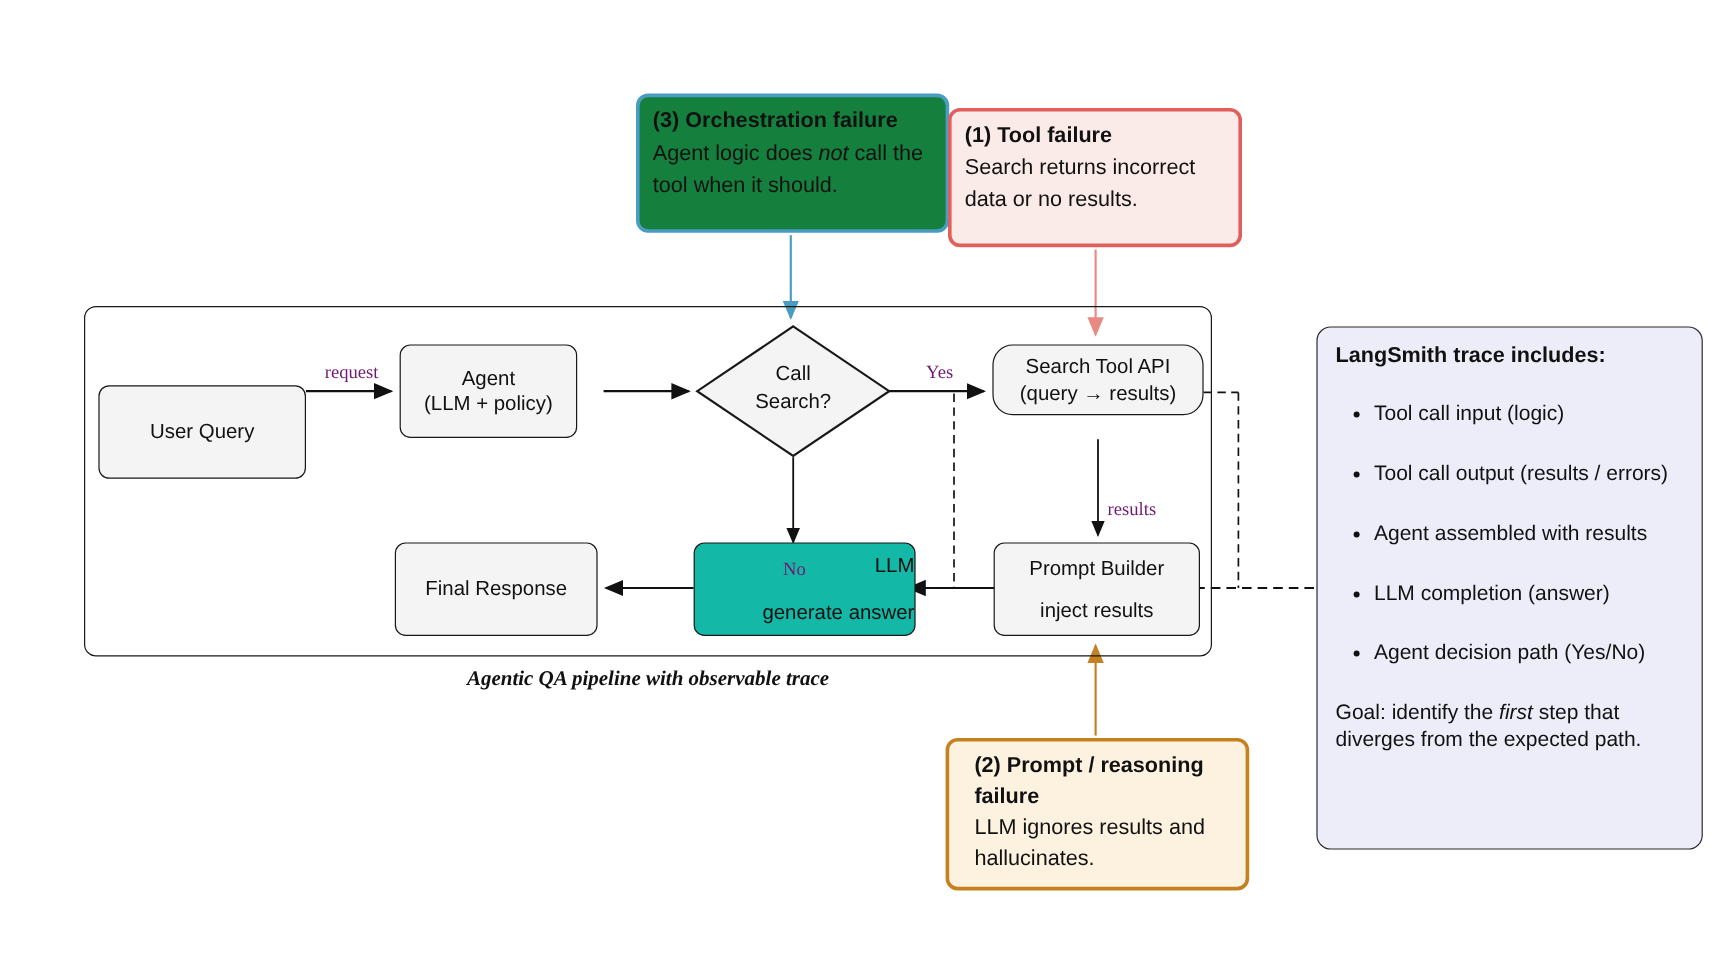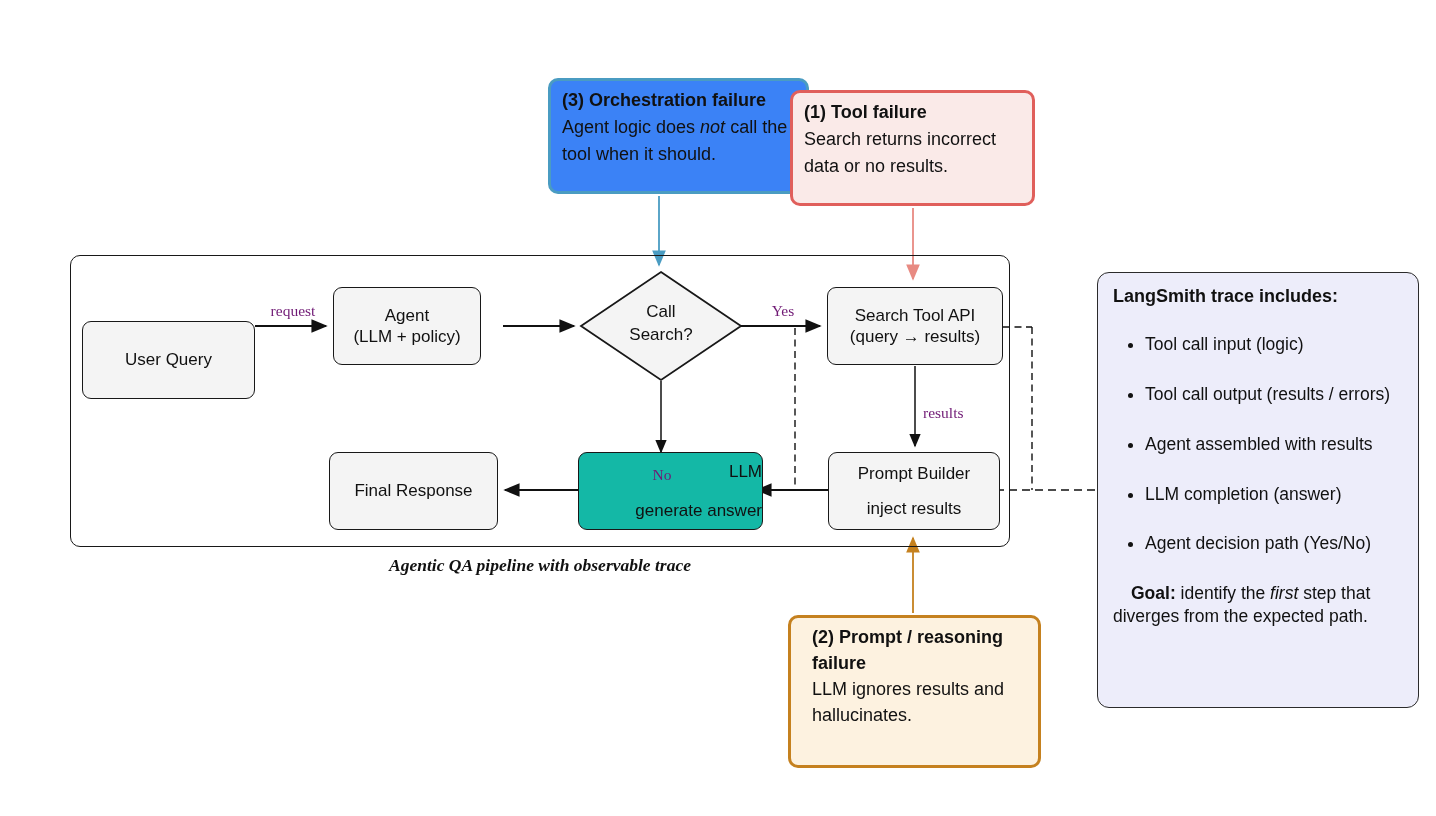--- a/index.html
+++ b/index.html
@@ -34,42 +34,42 @@
     flex-direction: column;
     align-items: center;
     justify-content: center;
     text-align: center;
     font-size: 17px;
     line-height: 1.25;
     color: #111;
   }
   .node-user-query      { left: 82px;  top: 287px; width: 173px; height: 78px; margin-top: 34px; }
   .node-agent           { left: 333px; top: 287px; width: 148px; height: 78px; }
-  .node-search-api      { left: 827px; top: 287px; width: 176px; height: 78px; }
+  .node-search-api      { left: 827px; top: 287px; width: 176px; height: 59px; border-radius: 17px; }
   .node-final-response  { left: 329px; top: 452px; width: 169px; height: 78px; }
   .node-llm             { left: 578px; top: 452px; width: 185px; height: 78px; row-gap: 17px; background: #14b8a6; align-items: flex-end; }
   .node-prompt-builder  { left: 828px; top: 452px; width: 172px; height: 78px; row-gap: 13px; }
 
   .decision-text {
     position: absolute;
     left: 591px; top: 301px; width: 140px;
     text-align: center; font-size: 17px; line-height: 1.35;
   }
 
   
   .edge-label {
     position: absolute;
     font-family: "Liberation Serif", "DejaVu Serif", serif;
     font-size: 15.5px;
     color: #701a75;
     text-align: center;
   }
   .lbl-request { left: 258px; top: 302px; width: 70px; }
   .lbl-yes     { left: 766px; top: 302px; width: 34px; }
-  .lbl-results { left: 923px; top: 404px; width: 60px; text-align: left; }
+  .lbl-results { left: 923px; top: 416px; width: 60px; text-align: left; }
   .lbl-no      { left: 648px; top: 466px; width: 28px; }
 
   .caption {
     position: absolute;
     left: 70px; top: 555px; width: 940px;
     text-align: center;
     font-family: "Liberation Serif", "DejaVu Serif", serif;
     font-weight: bold;
     font-size: 17.5px;
     font-style: italic;
@@ -79,49 +79,49 @@
   .callout {
     position: absolute;
     border-radius: 10px;
     padding: 6px 11px;
     font-size: 18px;
     line-height: 1.5;
   }
   .callout .co-title { font-weight: bold; }
   .callout-blue {
     left: 530px; top: 78px; width: 261px; height: 116px;
-    border: 3.5px solid #4a9cc2; background: #3b82f6; margin-left: 18px;
+    border: 3.5px solid #4a9cc2; background: #15803d;
   }
   .callout-red {
     left: 790px; top: 90px; width: 245px; height: 116px;
     border: 3.5px solid #e05f5b; background: #faeae8;
   }
   .callout-orange {
-    left: 788px; top: 615px; width: 253px; height: 153px;
+    left: 788px; top: 615px; width: 253px; height: 127px;
     border: 3.5px solid #c5811f; background: #fdf2e0;
     line-height: 1.45;
     padding-left: 21px;
   }
 
   
   .trace-panel {
     position: absolute;
     left: 1097px; top: 272px; width: 322px; height: 436px;
     background: #ededfa;
     border: 1.6px solid #2b2b2b;
     border-radius: 12px;
     padding: 12px 15px;
     font-size: 17.5px;
     line-height: 1.3;
   }
   .trace-panel .tp-title { font-weight: bold; font-size: 18px; }
   .trace-panel ul { margin: 25px 0 0 0; padding-left: 32px; list-style: disc; }
   .trace-panel li { margin-bottom: 27px; }
   .trace-panel .tp-goal { margin-top: 18px; }
-  .trace-panel .tp-goal b { font-weight: bold; margin-left: 18px; }
+  .trace-panel .tp-goal b { font-weight: normal; }
 </style>
 </head>
 <body>
 
 <div class="canvas">
 
   <svg class="layer" width="1436" height="816" viewBox="0 0 1436 816">
     <defs>
       <marker id="mk-black" viewBox="0 0 10 8" refX="8.5" refY="4" markerWidth="9.5" markerHeight="8" orient="auto-start-reverse">
         <path d="M0,0 L9.5,4 L0,8 Z" fill="#111"></path>

